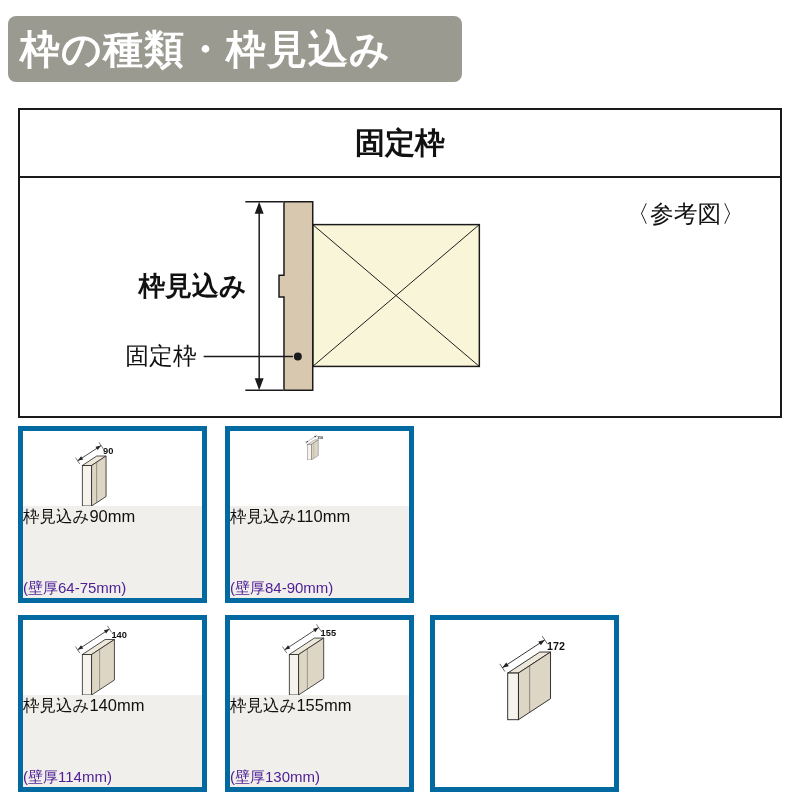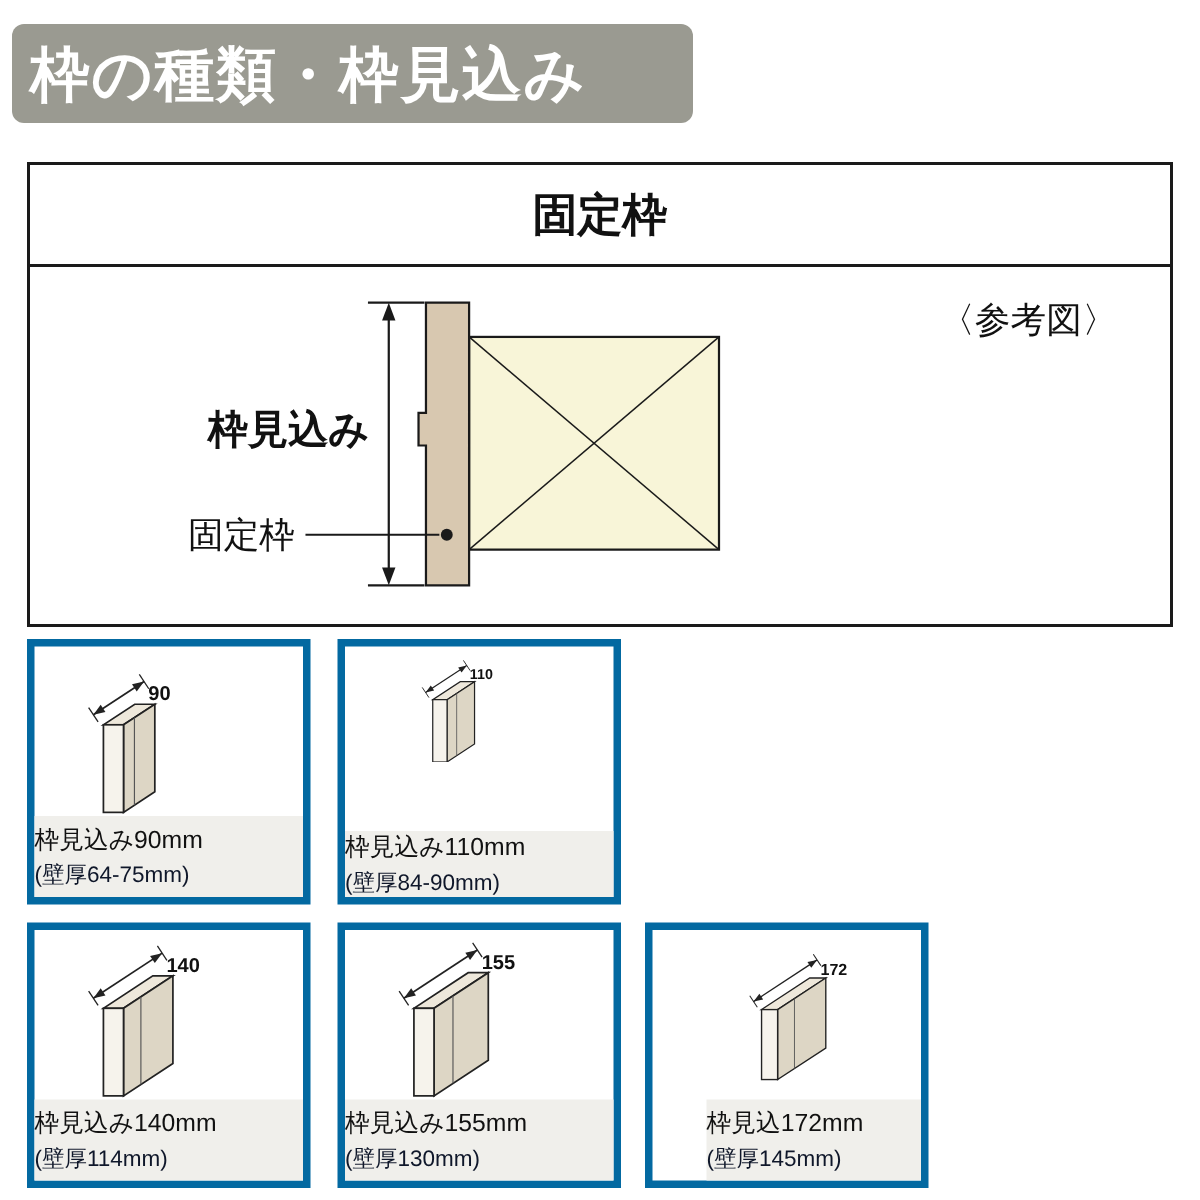--- a/index.html
+++ b/index.html
@@ -18,21 +18,21 @@
                  font-size:30px; font-weight:bold; color:#111111; }
   .panel-body { position:relative; height:238px; }
   .panel-body svg { display:block; width:100%; height:100%; }
 
   .card { position:absolute; width:189px; height:177px; border:5px solid #0369a1;
           background:#ffffff; display:flex; flex-direction:column; }
   .card svg { display:block; width:100%; height:113px; }
   .card-label { flex:1; background:#f0efeb; display:flex; flex-direction:column;
                 align-items:flex-start; justify-content:center; gap:3px; }
   .card-line1 { font-size:16.5px; color:#111111; }
-  .card-line2 { font-size:15px; color:#0f172a; }
+  .card-line2 { font-size:15px; color:#4c1d95;margin-top:48px; }
 
   #c1 { left:18px;  top:426px; }
   #c2 { left:225px; top:426px;gap:46px; }
   #c3 { left:18px;  top:615px; }
   #c4 { left:225px; top:615px; }
   #c5 { left:430px; top:615px;padding-left:36px; }
 
   svg text { font-family:"Liberation Sans", sans-serif; }
 </style>
 </head>
@@ -152,17 +152,13 @@
     <polygon points="62,52 104,24.5 104,85.5 62,113" fill="#ddd6c5" stroke="#222" stroke-width="1.2"></polygon>
     <rect x="48" y="52" width="14" height="61" fill="#f6f3ec" stroke="#222" stroke-width="1.2"></rect>
     <line x1="76.7" y1="42.4" x2="76.7" y2="103.4" stroke="#555" stroke-width="0.8"></line>
     <line x1="37.7" y1="40" x2="44.3" y2="50" stroke="#222" stroke-width="0.9"></line>
       <line x1="93.1" y1="3.7" x2="99.7" y2="13.7" stroke="#222" stroke-width="0.9"></line>
     <line x1="41" y1="45" x2="96.4" y2="8.7" stroke="#222" stroke-width="1.2"></line>
     <polygon points="41,45 46.1,38.1 49.4,43.1" fill="#222"></polygon>
       <polygon points="96.4,8.7 88,10.6 91.3,15.6" fill="#222"></polygon>
     <text x="99.4" y="21.7" font-size="14" font-weight="bold" fill="#111">172</text>
     </svg>
-  <div class="card-label">
-    <div class="card-line1">枠見込172mm</div>
-    <div class="card-line2">(壁厚145mm)</div>
-  </div>
 </div>
 
 </body></html>

